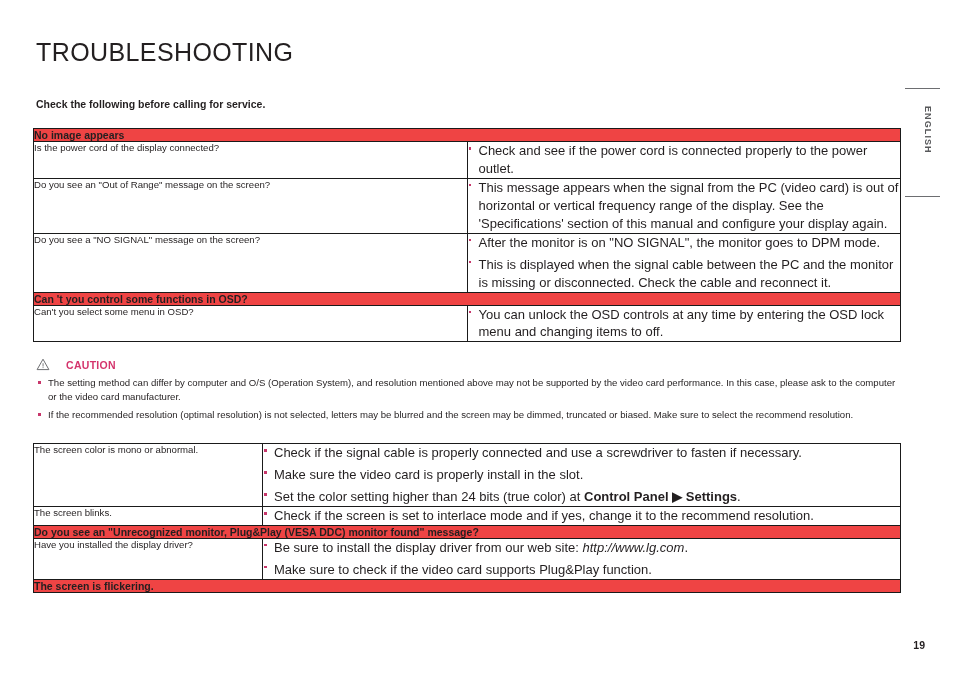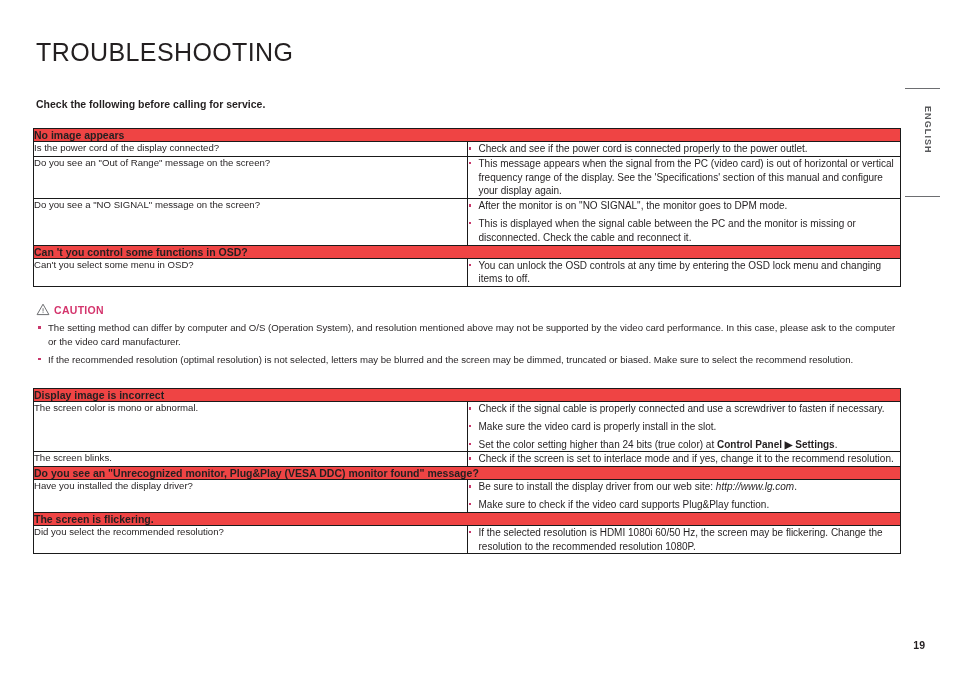--- a/index.html
+++ b/index.html
@@ -65,21 +65,21 @@
     color: #231f20;
   }
   td.q {
     width: 228px;
     font-size: 9.6px;
     padding: 5px 6px 5px 8px;
     color: #231f20;
     line-height: 1.35;
   }
   td.a {
-    font-size: 10px;
+    font-size: 13px;
     padding: 5px 8px 5px 9px;
     color: #231f20;
     line-height: 1.35;
   }
 
   ul.bl {
     list-style: none;
     margin: 0;
     padding: 0;
   }
@@ -103,21 +103,21 @@
   .b { font-weight: bold; }
   .it { font-style: italic; }
 
   
   .caution-wrap {
     margin-top: 16px;
   }
   .caution-head {
     display: flex;
     align-items: center;
-    gap: 4px;
+    gap: 16px;
     margin-left: 3px;
     margin-bottom: 5px;
   }
   .caution-title {
     color: #d4346c;
     font-weight: bold;
     font-size: 10.5px;
     letter-spacing: 0.3px;
   }
   .warn-icon { display: block; }
@@ -252,23 +252,20 @@
       <li><span>The setting method can differ by computer and O/S (Operation System), and resolution mentioned above may not be supported by the video card performance. In this case, please ask to the computer or the video card manufacturer.</span></li>
       <li><span>If the recommended resolution (optimal resolution) is not selected, letters may be blurred and the screen may be dimmed, truncated or biased. Make sure to select the recommend resolution.</span></li>
     </ul>
   </div>
 
   <div class="spacer-16"></div>
 
   <table class="ts">
     <tbody>
       <tr>
-        <td class="hdr" colspan="2">Display image is incorrect</td>
-      </tr>
-      <tr>
         <td class="q">The screen color is mono or abnormal.</td>
         <td class="a">
           <ul class="bl">
             <li><span>Check if the signal cable is properly connected and use a screwdriver to fasten if necessary.</span></li>
             <li><span>Make sure the video card is properly install in the slot.</span></li>
             <li><span>Set the color setting higher than 24 bits (true color) at </span><span class="b">Control Panel</span><span class="b"> ▶ </span><span class="b">Settings</span><span>.</span></li>
           </ul>
         </td>
       </tr>
       <tr>
@@ -286,28 +283,20 @@
         <td class="q">Have you installed the display driver?</td>
         <td class="a">
           <ul class="bl">
             <li><span>Be sure to install the display driver from our web site: </span><span class="it">http://www.lg.com</span><span>.</span></li>
             <li><span>Make sure to check if the video card supports Plug&amp;Play function.</span></li>
           </ul>
         </td>
       </tr>
       <tr>
         <td class="hdr" colspan="2">The screen is flickering.</td>
-      </tr>
-      <tr>
-        <td class="q">Did you select the recommended resolution?</td>
-        <td class="a">
-          <ul class="bl">
-            <li><span>If the selected resolution is HDMI 1080i 60/50 Hz, the screen may be flickering. Change the resolution to the recommended resolution 1080P.</span></li>
-          </ul>
-        </td>
       </tr>
     </tbody>
   </table>
 
 </div>
 
 <div class="lang-rail">
   <div class="rail-line top"></div>
   <div class="lang-text">ENGLISH</div>
   <div class="rail-line bottom"></div>

